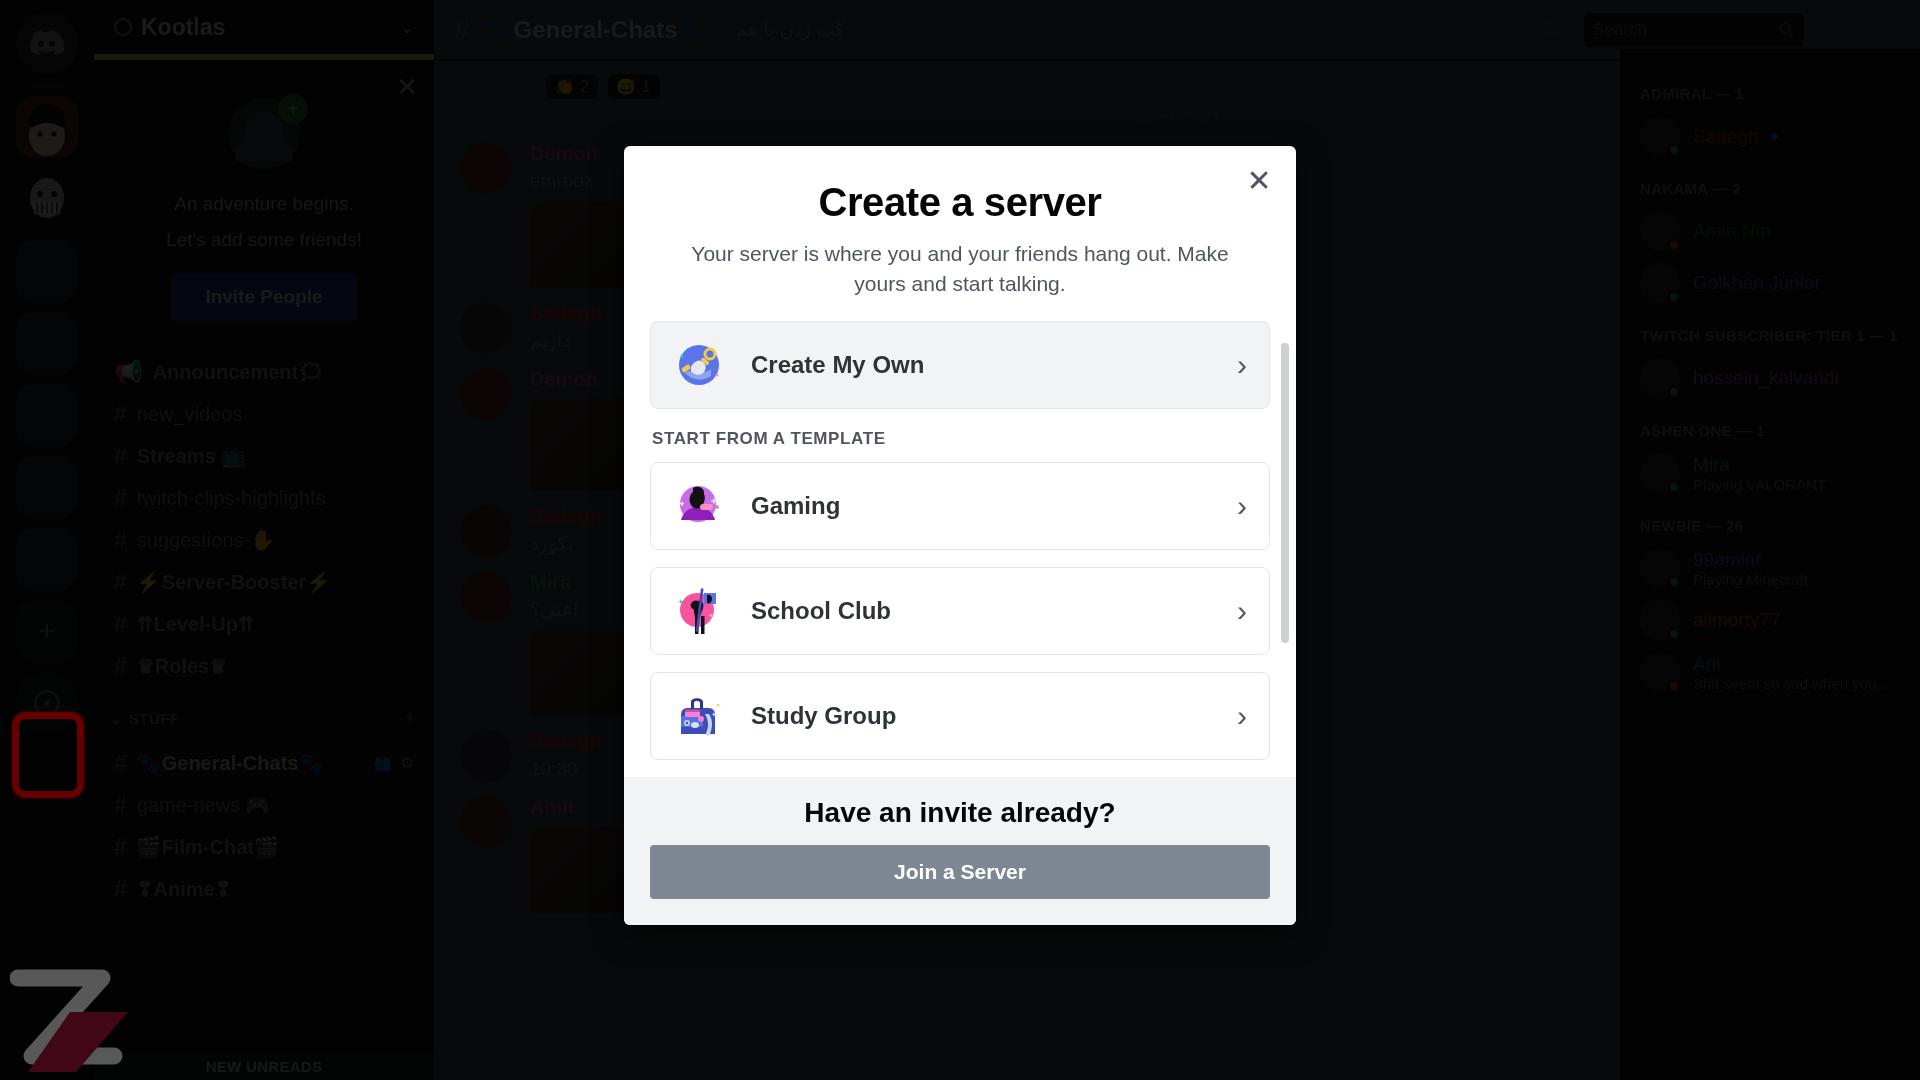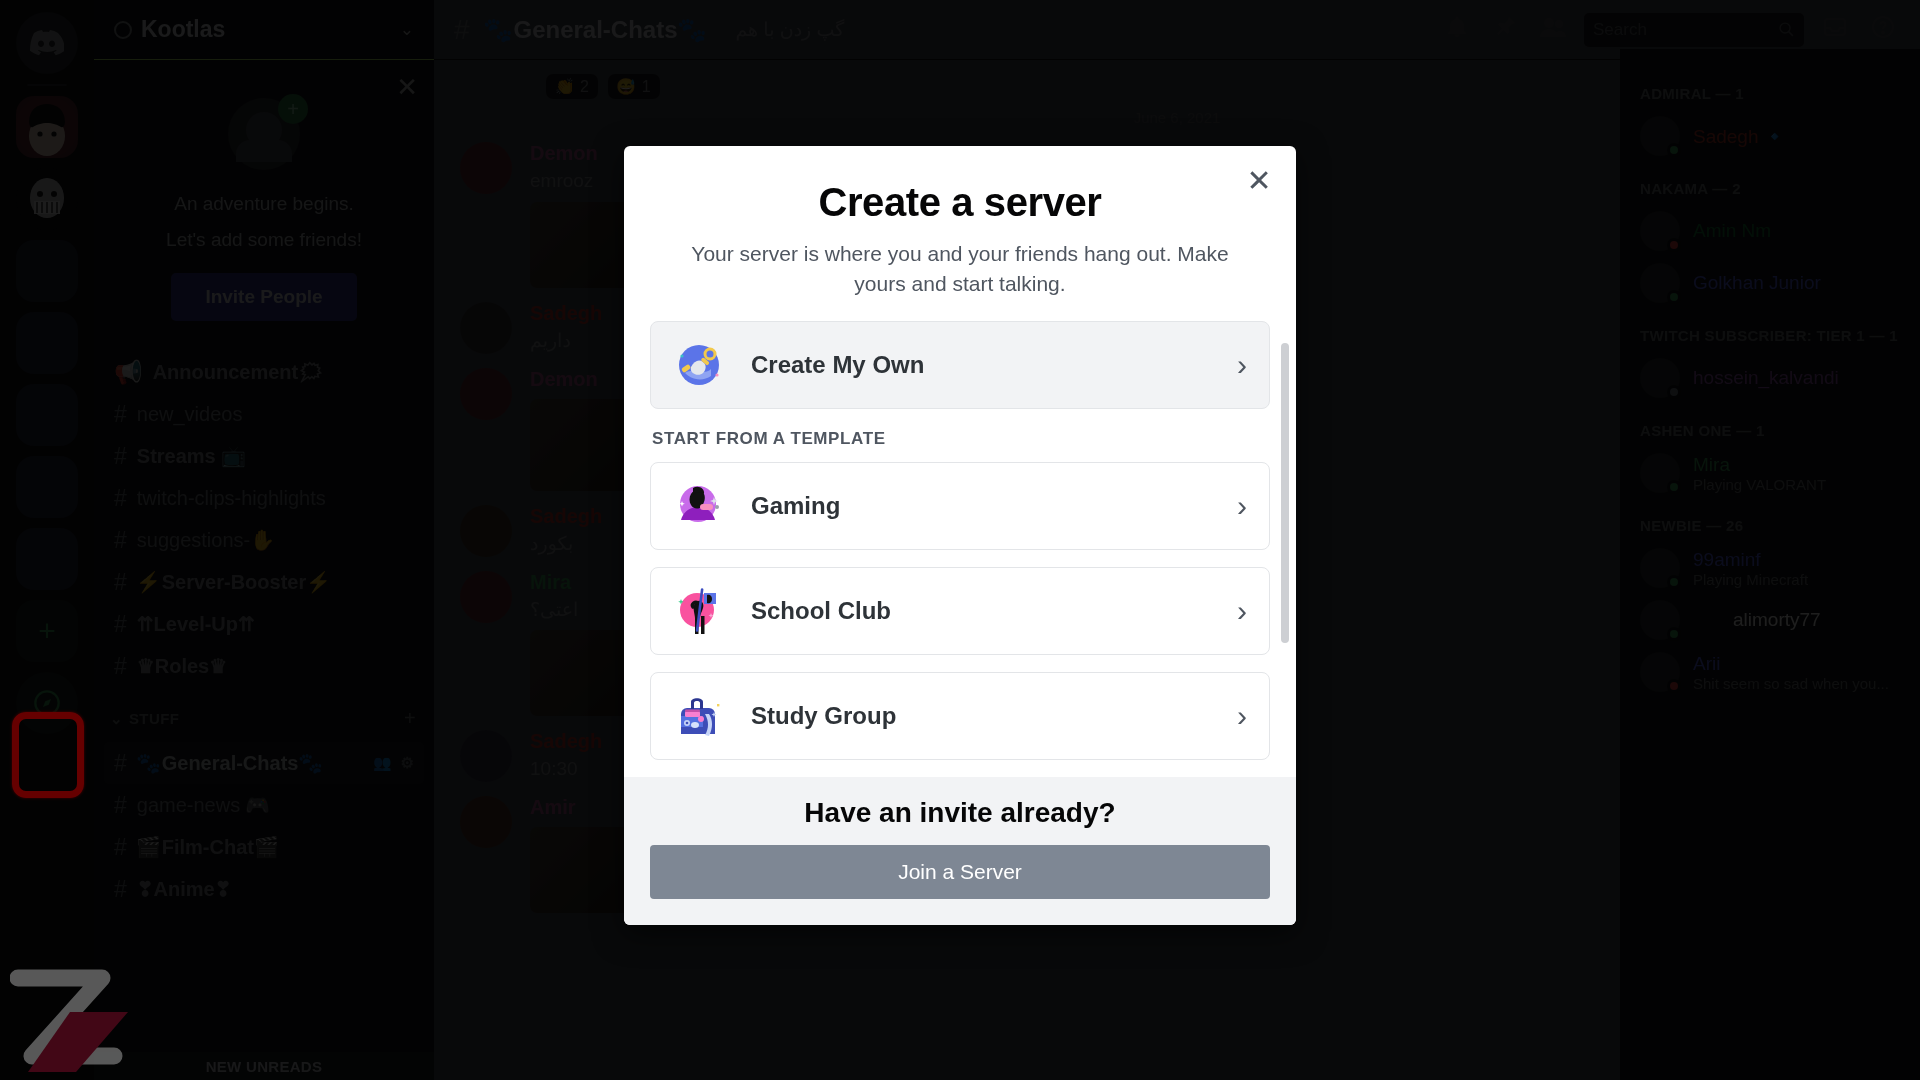--- a/index.html
+++ b/index.html
@@ -45,21 +45,21 @@
     box-shadow: 0 0 3px rgba(255,0,0,.7);
   }
 
   
   #channel-panel {
     position: absolute; left: 94px; top: 0; width: 340px; height: 1080px;
     background: #16171a;
   }
   #server-header {
     height: 60px; display: flex; align-items: center; justify-content: space-between;
-    padding: 0 20px; border-bottom: 1px solid #bef264;
+    padding: 0 20px; border-bottom: 6px solid #bef264;
   }
   #server-header .sname {
     font-size: 23px; font-weight: 700; color: #dcdee1; display: flex; align-items: center; gap: 9px;
   }
   #server-header .badge-dot {
     width: 18px; height: 18px; border-radius: 50%; border: 2px solid #8d8f94;
     display: inline-block;
   }
   #server-header .chev { color: #b9bbbe; font-size: 17px; }
 
@@ -212,21 +212,21 @@
   .tmpl-head {
     font-size: 17px; font-weight: 700; color: #4f5660; letter-spacing: .6px;
     margin: 20px 0 13px 2px;
   }
   #modal-foot {
     background: #f2f3f5; padding: 20px 26px 26px; text-align: center; flex: 0 0 auto;
   }
   #foot-title { font-size: 28px; font-weight: 700; color: #060607; margin-bottom: 16px; }
   #join-btn {
     display: block; width: 100%; height: 54px; background: #7e8794; color: #fff;
-    border-radius: 4px; font-size: 21px; font-weight: 400;
+    border-radius: 4px; font-size: 21px; font-weight: 700;
     display: flex; align-items: center; justify-content: center;
   }
 </style>
 </head>
 <body>
 
 <div id="app">
 
   <div class="dim">
 
@@ -560,21 +560,21 @@
             <div class="minfo">
               <div class="mname" style="color: rgb(88, 101, 242);">99aminf</div>
               <div class="mact">Playing Minecraft</div>
             </div>
           </div>
           <div class="mrow">
             <div class="mav">
               <span class="st" style="background: rgb(59, 165, 93);"></span>
             </div>
             <div class="minfo">
-              <div class="mname" style="color: #ffffff; margin-left: 40px;">alimorty77</div>
+              <div class="mname" style="color: #ef4444;">alimorty77</div>
             </div>
           </div>
           <div class="mrow">
             <div class="mav">
               <span class="st" style="background: rgb(237, 66, 69);"></span>
             </div>
             <div class="minfo">
               <div class="mname" style="color: rgb(88, 101, 242);">Arii</div>
               <div class="mact">Shit seem so sad when you...</div>
             </div>

